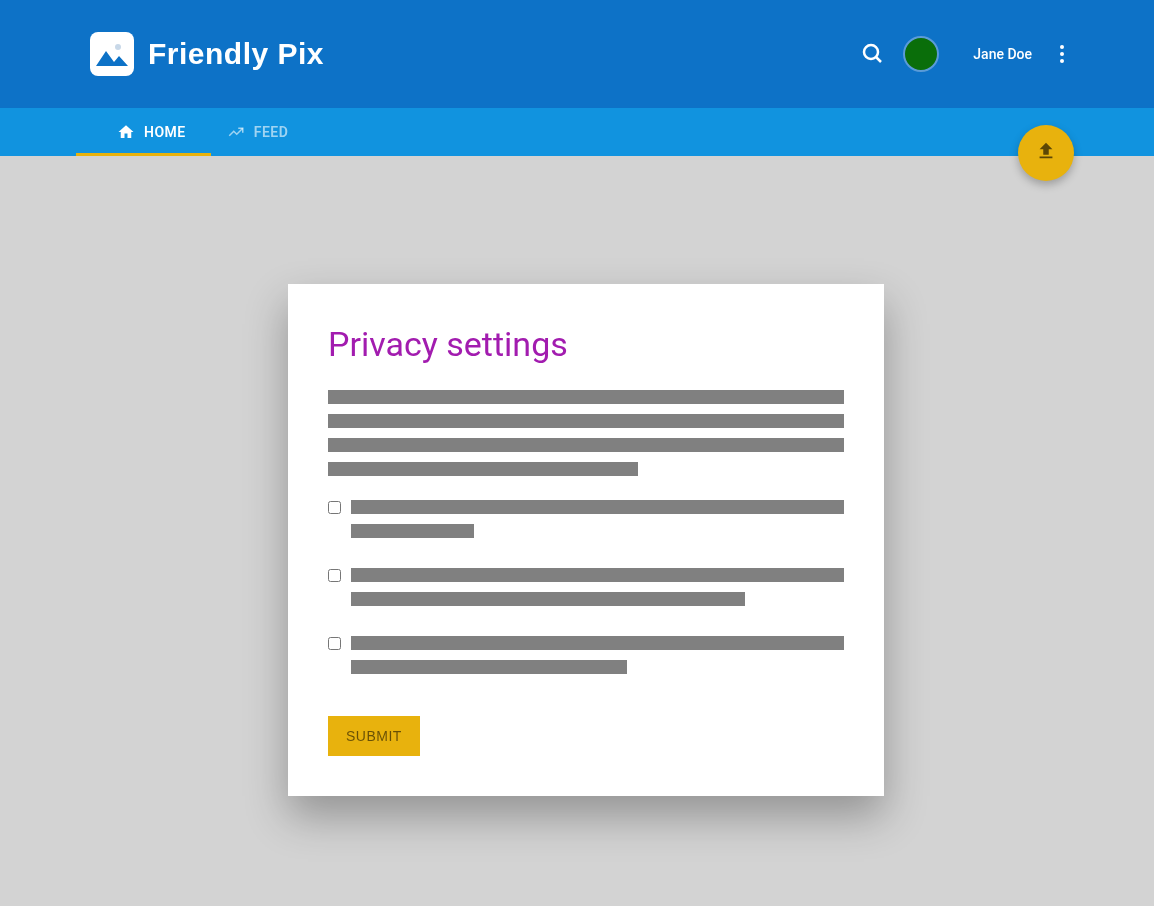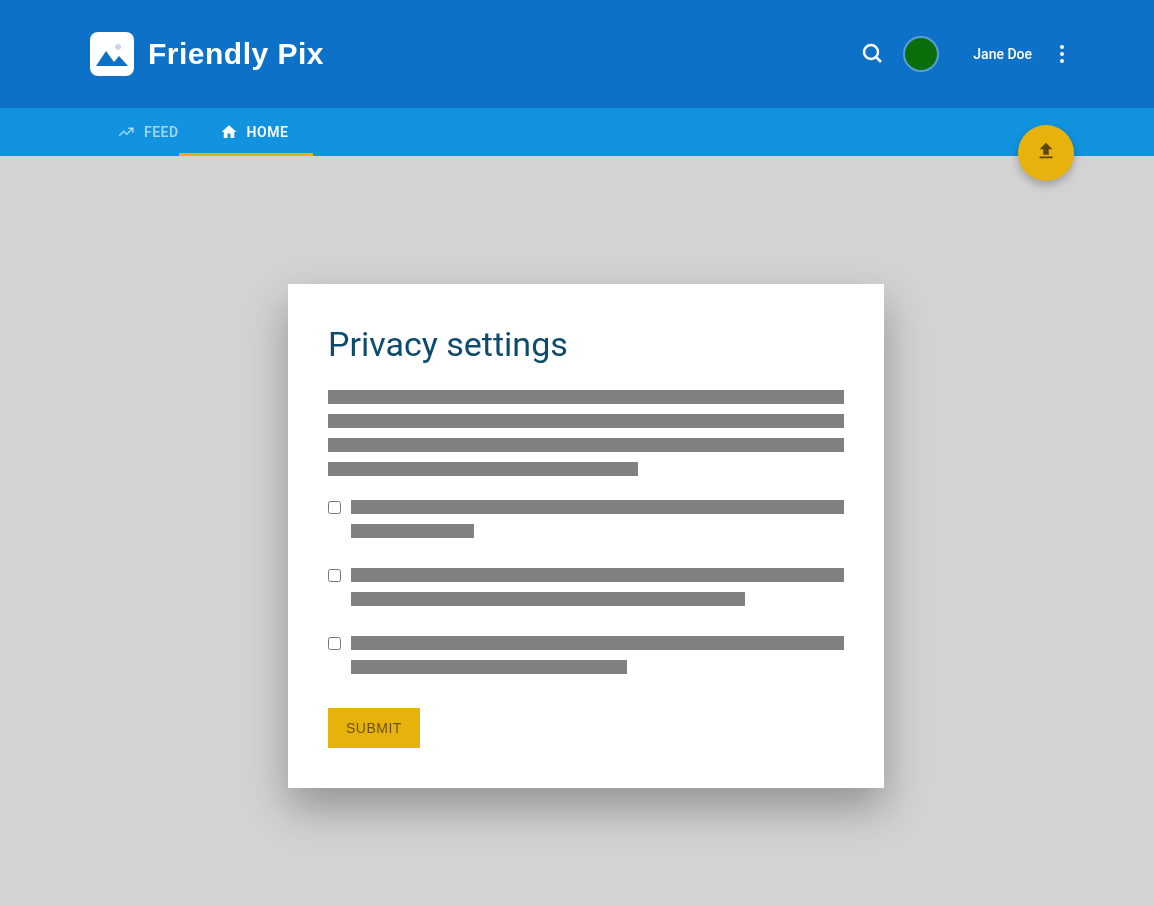--- a/index.html
+++ b/index.html
@@ -156,21 +156,21 @@
       left: 288px;
       top: 128px;
       width: 596px;
       background: white;
       padding: 40px;
       box-shadow: 0 20px 40px rgba(0,0,0,0.3);
     }
     .card-title {
       font-size: 34px;
       font-weight: 400;
-      color: #0c4a6e;
+      color: #a21caf;
       margin-bottom: 26px;
     }
     .placeholder-block {
       margin-bottom: 24px;
     }
     .placeholder-line {
       height: 14px;
       background: #808080;
       margin-bottom: 10px;
     }
@@ -198,21 +198,21 @@
     .submit-btn {
       background: #e8b20d;
       color: rgba(0,0,0,0.55);
       border: none;
       padding: 12px 18px;
       font-size: 14px;
       font-weight: 500;
       letter-spacing: 0.5px;
       cursor: pointer;
       text-transform: uppercase;
-      margin-top: 4px;
+      margin-top: 12px;
     }
   </style>
 </head>
 <body>
 
 <div class="header">
   <div class="logo-section">
     <div class="logo-icon">
       <svg viewBox="0 0 36 36">
         <rect x="0" y="0" width="36" height="36" fill="white"></rect>
@@ -233,33 +233,33 @@
     <div class="username">Jane Doe</div>
     <div class="more-icon">
       <div class="more-dot"></div>
       <div class="more-dot"></div>
       <div class="more-dot"></div>
     </div>
   </div>
 </div>
 
 <div class="nav">
+  <div class="tab active">
+    <svg viewBox="0 0 24 24" fill="white">
+      <path d="M10 20v-6h4v6h5v-8h3L12 3 2 12h3v8z"></path>
+    </svg>
+    <span>HOME</span>
+  </div>
   <div class="tab">
     <svg viewBox="0 0 24 24" fill="none" stroke="rgba(255,255,255,0.6)" stroke-width="2">
       <polyline points="3,17 9,11 13,15 21,7"></polyline>
       <polyline points="15,7 21,7 21,13"></polyline>
     </svg>
     <span>FEED</span>
   </div>
-  <div class="tab active">
-    <svg viewBox="0 0 24 24" fill="white">
-      <path d="M10 20v-6h4v6h5v-8h3L12 3 2 12h3v8z"></path>
-    </svg>
-    <span>HOME</span>
-  </div>
   <div class="fab">
     <span>
       <svg viewBox="0 0 24 24">
         <path d="M9 16h6v-6h4l-7-7-7 7h4v6zm-4 2h14v2H5v-2z"></path>
       </svg>
     </span>
   </div>
 </div>
 
 <div class="content">

